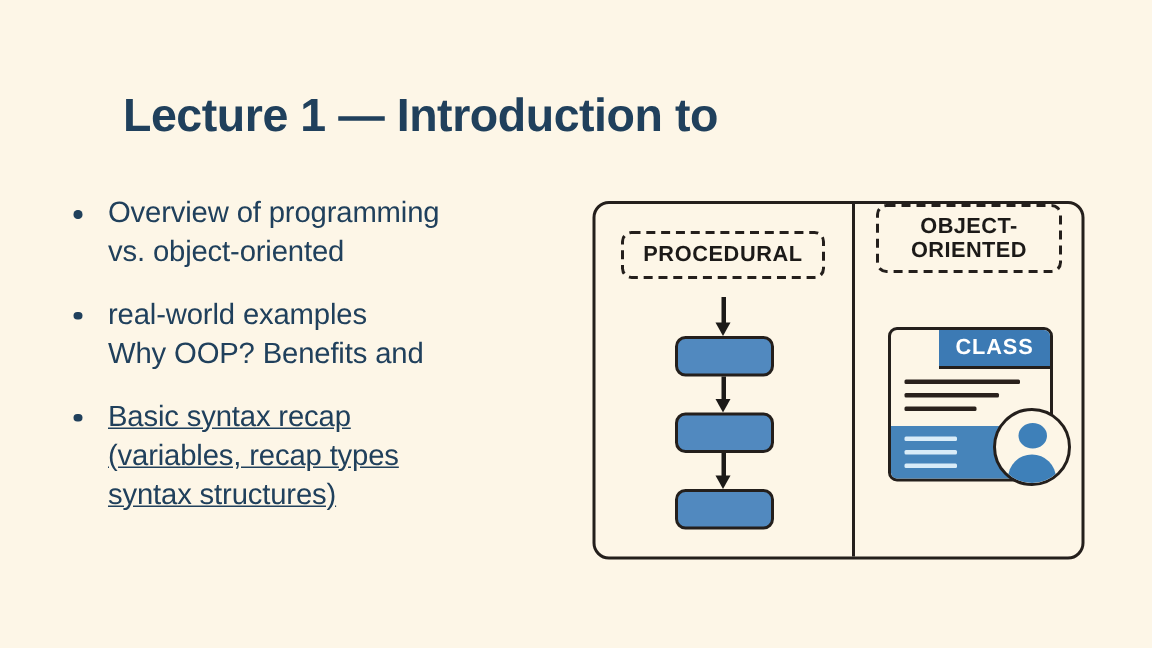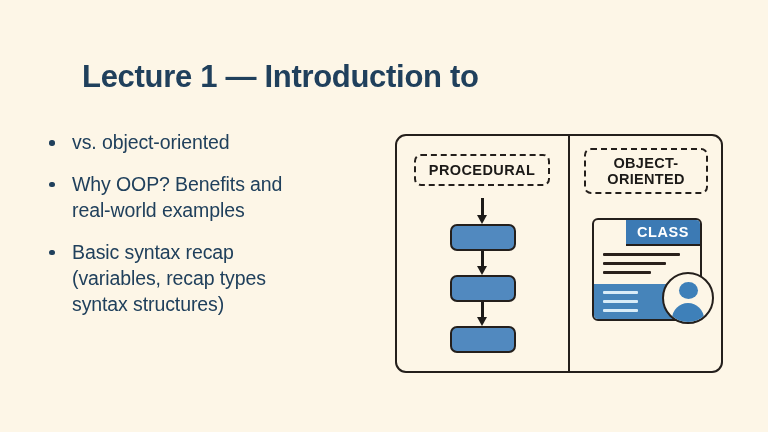--- a/index.html
+++ b/index.html
@@ -47,21 +47,21 @@
   }
   .bullet {
     position: relative;
     padding-left: 26px;
     margin-bottom: 16px;
     font-size: 19.5px;
     line-height: 1.33;
     color: #20405c;
     letter-spacing: -0.1px;
   }
-  .bullet:last-child { margin-bottom: 0; }
+  .bullet:last-child { margin-bottom: 0; text-decoration: underline; }
   .bullet .dot {
     position: absolute;
     left: 3px;
     top: 10px;
     width: 5.5px;
     height: 5.5px;
     border-radius: 50%;
     background: #20405c;
   }
   .bullet .btext { display: block; }
@@ -111,21 +111,21 @@
   .label-proc {
     left: 17px;
     top: 18px;
     width: 136px;
     height: 32px;
     font-size: 14.5px;
     letter-spacing: 0.4px;
   }
   .label-oo {
     left: 14px;
-    top: 12px;
+    top: 0;
     width: 124px;
     height: 46px;
     font-size: 14.5px;
     letter-spacing: 0.3px;
     line-height: 1.12;
     flex-direction: column;
   }
 
   
   .flow {
@@ -270,26 +270,27 @@
 
 <div class="slide">
 
   <h1 class="title">
     <span class="title-line">Lecture 1 — Introduction to</span>
   </h1>
 
   <ul class="bullets">
     <li class="bullet">
       <span class="dot"></span>
+      <span class="btext">Overview of programming</span>
       <span class="btext">vs. object-oriented</span>
     </li>
     <li class="bullet">
       <span class="dot"></span>
+      <span class="btext">real-world examples</span>
       <span class="btext">Why OOP? Benefits and</span>
-      <span class="btext">real-world examples</span>
     </li>
     <li class="bullet">
       <span class="dot"></span>
       <span class="btext">Basic syntax recap</span>
       <span class="btext">(variables, recap types</span>
       <span class="btext">syntax structures)</span>
     </li>
   </ul>
 
   <div class="panel">

